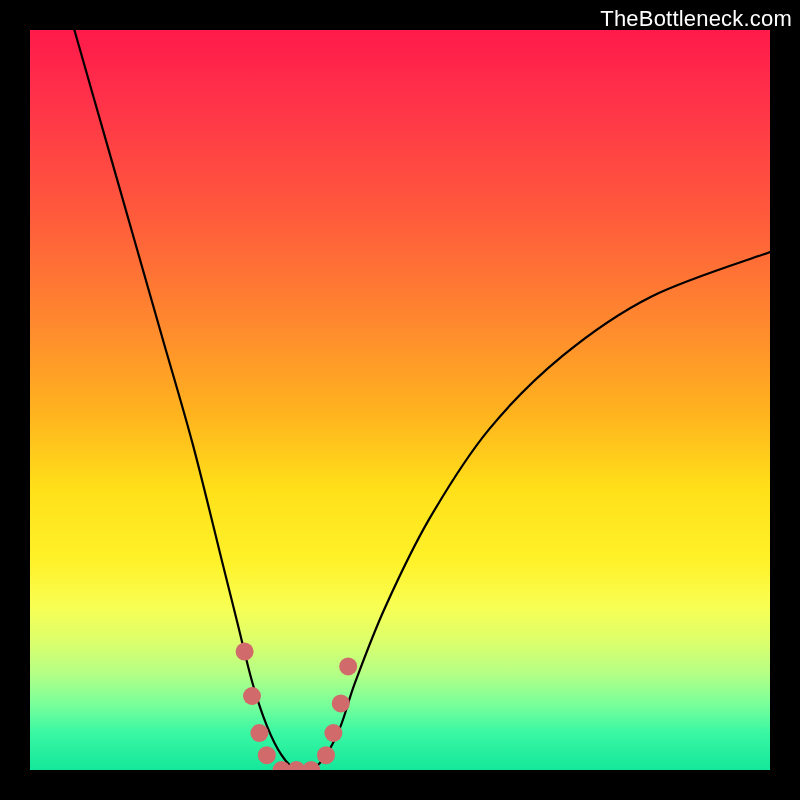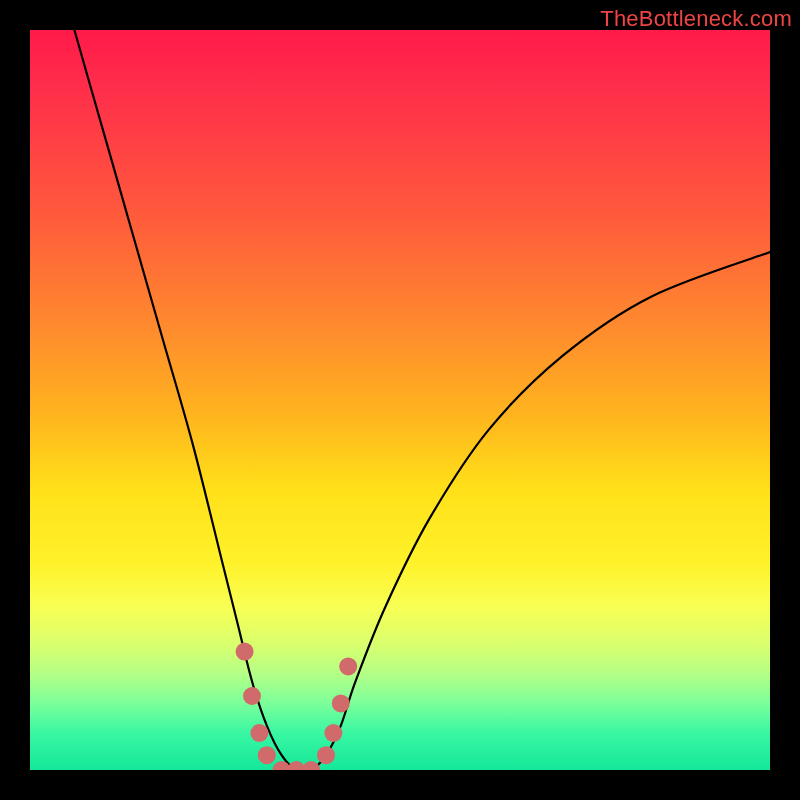--- a/index.html
+++ b/index.html
@@ -32,21 +32,21 @@
       #39f7a3 95%,
       #14e79a 100%
     );
   }
   .watermark {
     position: absolute;
     top: 6px;
     right: 8px;
     font-family: Arial, Helvetica, sans-serif;
     font-size: 22px;
-    color: #ef4444;
+    color: #ffffff;
     letter-spacing: 0.2px;
     user-select: none;
   }
   svg.curve {
     position: absolute;
     left: 0; top: 0;
     width: 740px; height: 740px;
   }
 </style>
 </head>

